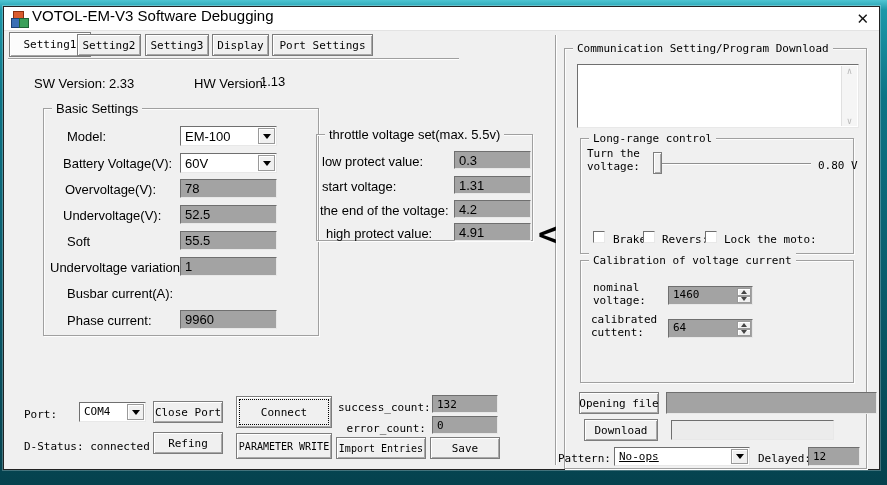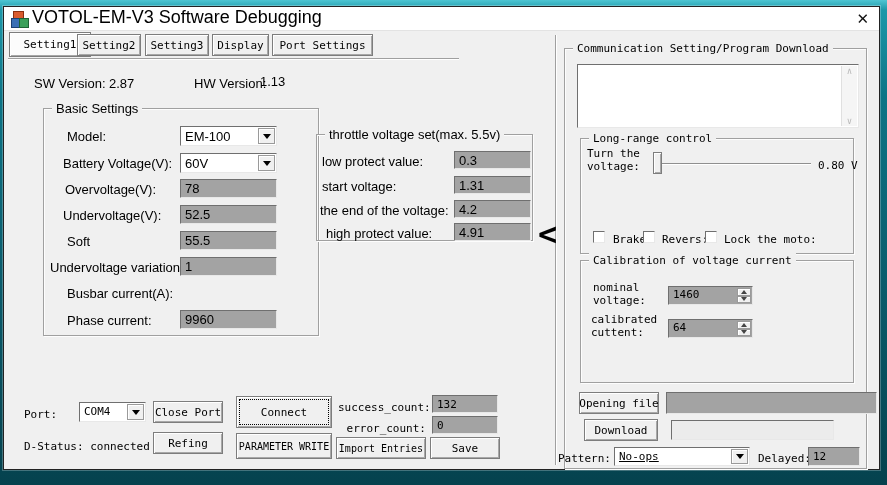--- a/index.html
+++ b/index.html
@@ -7,21 +7,21 @@
     width:887px;height:485px;position:relative;overflow:hidden;
     background:linear-gradient(180deg,#4ec5d2 0%,#1d98a9 2%,#0d7486 20%,#0a5b6b 60%,#05424e 100%);
     font-family:"Liberation Sans",sans-serif;color:#000;
   }
   .abs{position:absolute;box-sizing:border-box;}
   .window{
     left:3px;top:6px;width:877px;height:464px;background:#f0f0f0;
     border:1px solid #222;box-shadow:0 0 0 1px rgba(255,255,255,.25);
   }
   .titlebar{left:0;top:0;width:100%;height:24px;background:#ffffff;border-bottom:1px solid #e3e3e3;}
-  .title-text{left:28px;top:0;font-size:18px;white-space:nowrap;}
+  .title-text{left:28px;top:0;font-size:15px;white-space:nowrap;}
   .close-x{right:10px;top:2px;font-size:15px;line-height:20px;cursor:default;color:#111;}
   .app-icon{left:7px;top:4px;width:16px;height:16px;}
   .app-icon .b1{position:absolute;left:2px;top:0;width:9px;height:8px;background:#d95b2e;border:1px solid #8a2f10;}
   .app-icon .b2{position:absolute;left:0;top:7px;width:8px;height:8px;background:#3a6fb5;border:1px solid #1d3f73;}
   .app-icon .b3{position:absolute;left:8px;top:7px;width:8px;height:8px;background:#3aa05a;border:1px solid #1d6334;}
 
   .f-sans{font-size:13px;font-family:"Liberation Sans",sans-serif;}
   .f-mono{font-size:11px;font-family:"DejaVu Sans Mono",monospace;}
   .lbl{white-space:nowrap;line-height:17px;}
 
@@ -85,21 +85,21 @@
   <div class="abs btn tab active f-mono" style="left:5px;width:82px;">Setting1</div>
   <div class="abs btn tab f-mono" style="left:73px;width:64px;">Setting2</div>
   <div class="abs btn tab f-mono" style="left:141px;width:64px;">Setting3</div>
   <div class="abs btn tab f-mono" style="left:208px;width:57px;">Display</div>
   <div class="abs btn tab f-mono" style="left:268px;width:101px;">Port Settings</div>
 
   <div class="abs hdiv" style="left:4px;top:51px;width:451px;"></div>
   <div class="abs vdiv" style="left:551px;top:28px;height:430px;"></div>
 
   <div class="abs lbl f-sans" style="left:30px;top:68px;">SW Version:</div>
-  <div class="abs lbl f-sans" style="left:105px;top:68px;">2.87</div>
+  <div class="abs lbl f-sans" style="left:105px;top:68px;">2.33</div>
   <div class="abs lbl f-sans" style="left:190px;top:68px;">HW Version:</div>
   <div class="abs lbl f-sans" style="left:256px;top:66px;">1.13</div>
 
   <div class="abs group" style="left:39px;top:101px;width:276px;height:228px;">
     <div class="group-label f-sans">Basic Settings</div>
 
     <div class="abs lbl f-sans" style="left:23px;top:19px;text-align:right;">Model:</div>
     <div class="abs combo f-sans" style="left:136px;top:17px;width:97px;height:20px;">
       <span>EM-100</span>
       <span class="combo-btn">

